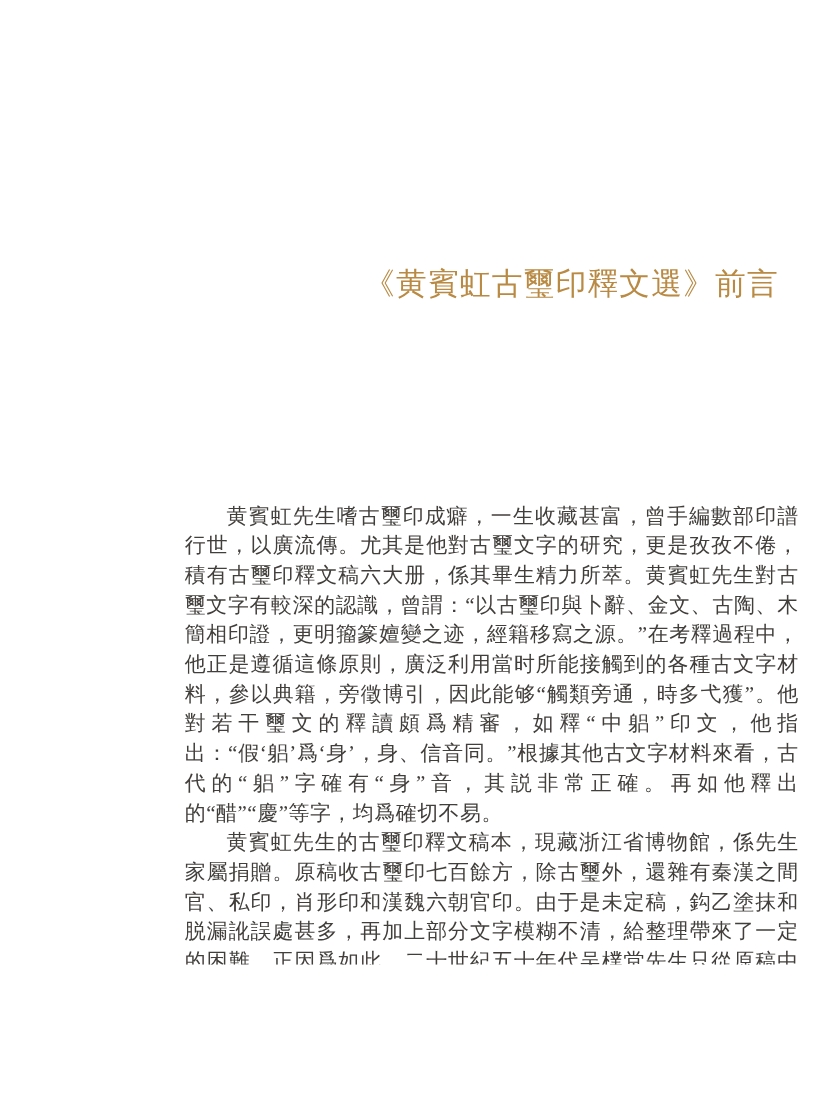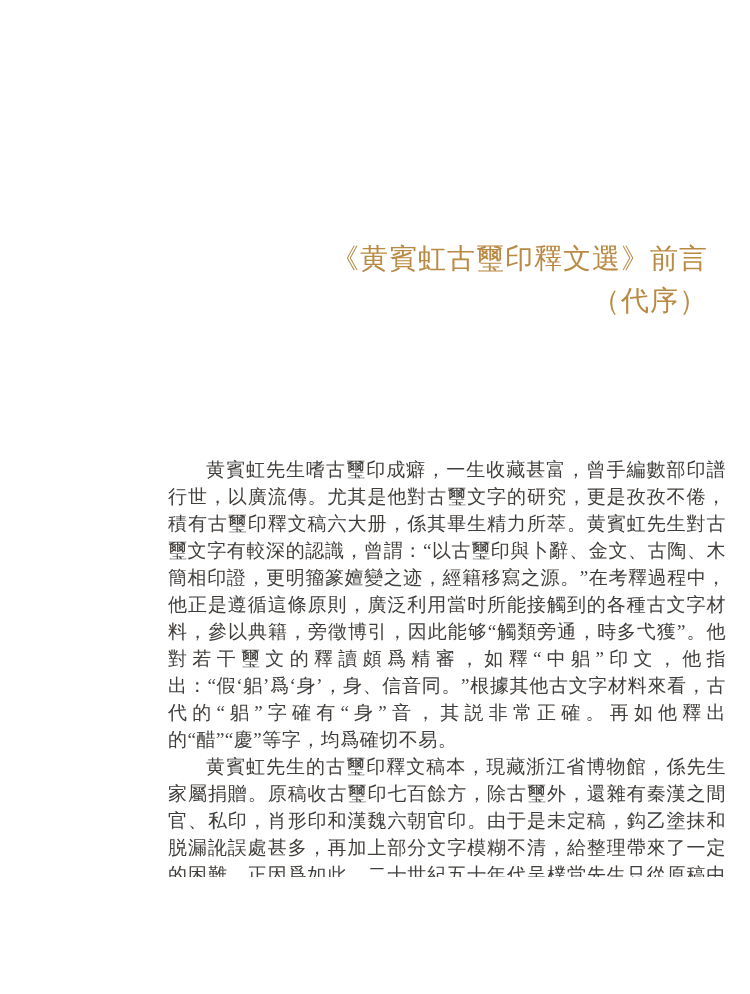--- a/index.html
+++ b/index.html
@@ -46,21 +46,20 @@
     text-indent: 2em;
   }
 </style>
 </head>
 <body>
 
 <div class="page">
 
   <div class="title-block">
     <div>《黄賓虹古璽印釋文選》前言</div>
-    <div>（代序）</div>
   </div>
 
   <div class="body-block">
     <p>黄賓虹先生嗜古璽印成癖，一生收藏甚富，曾手編數部印譜行世，以廣流傳。尤其是他對古璽文字的研究，更是孜孜不倦，積有古璽印釋文稿六大册，係其畢生精力所萃。黄賓虹先生對古璽文字有較深的認識，曾謂：“以古璽印與卜辭、金文、古陶、木簡相印證，更明籀篆嬗變之迹，經籍移寫之源。”在考釋過程中，他正是遵循這條原則，廣泛利用當时所能接觸到的各種古文字材料，參以典籍，旁徵博引，因此能够“觸類旁通，時多弋獲”。他對若干璽文的釋讀頗爲精審，如釋“中躳”印文，他指出：“假‘躳’爲‘身’，身、信音同。”根據其他古文字材料來看，古代的“躳”字確有“身”音，其説非常正確。再如他釋出的“醋”“慶”等字，均爲確切不易。</p>
     <p>黄賓虹先生的古璽印釋文稿本，現藏浙江省博物館，係先生家屬捐贈。原稿收古璽印七百餘方，除古璽外，還雜有秦漢之間官、私印，肖形印和漢魏六朝官印。由于是未定稿，鈎乙塗抹和脱漏訛誤處甚多，再加上部分文字模糊不清，給整理帶來了一定的困難。正因爲如此，二十世紀五十年代吴樸堂先生只從原稿中挑選了二百餘方，題爲《賓虹草</p>
   </div>
 
 </div>
 
 </body></html>

